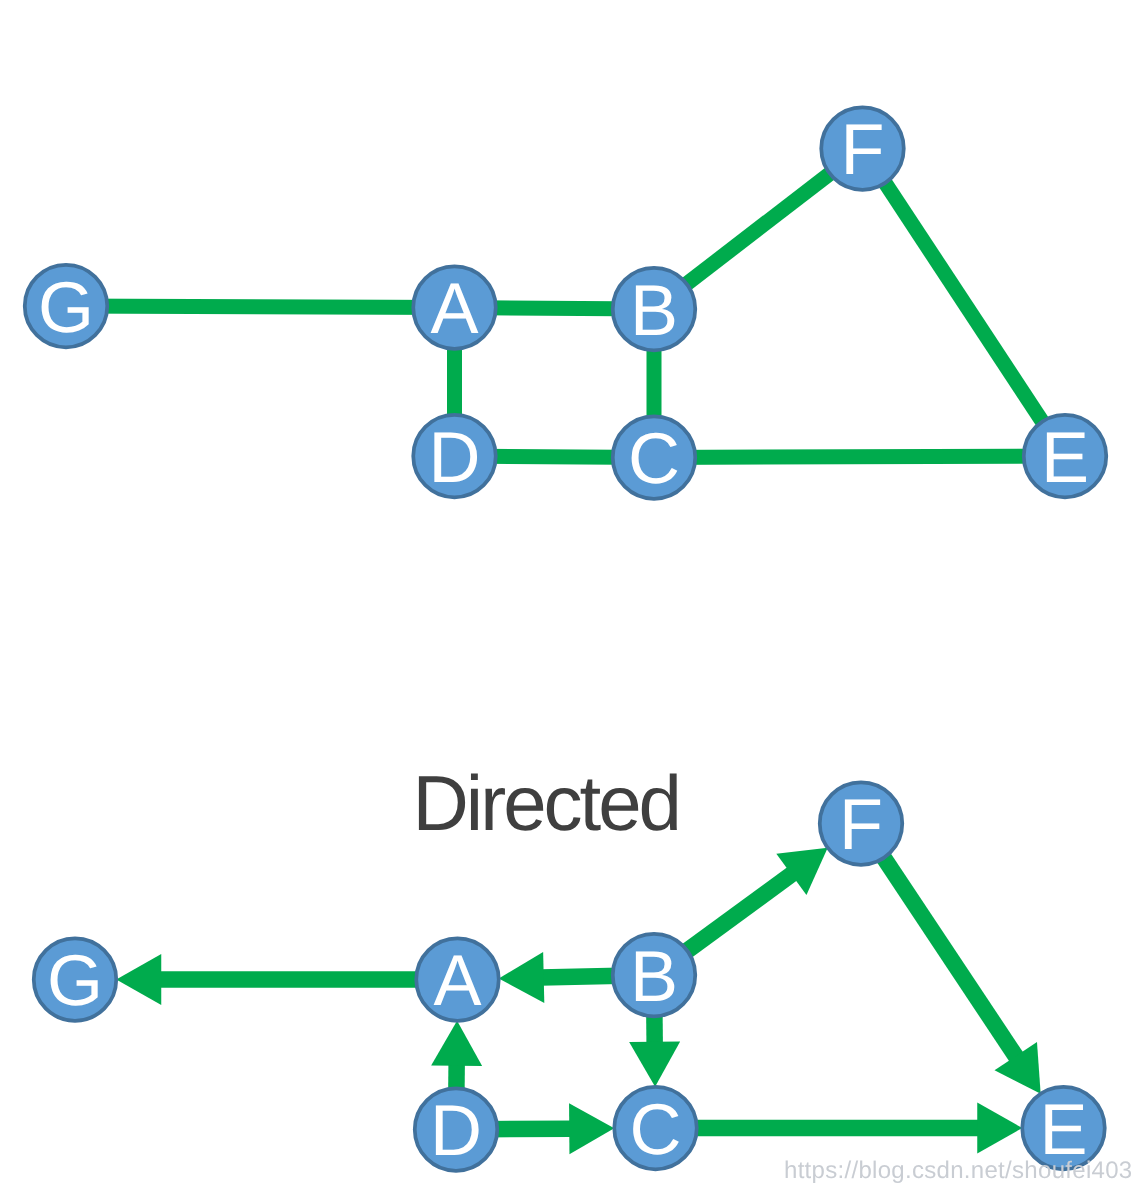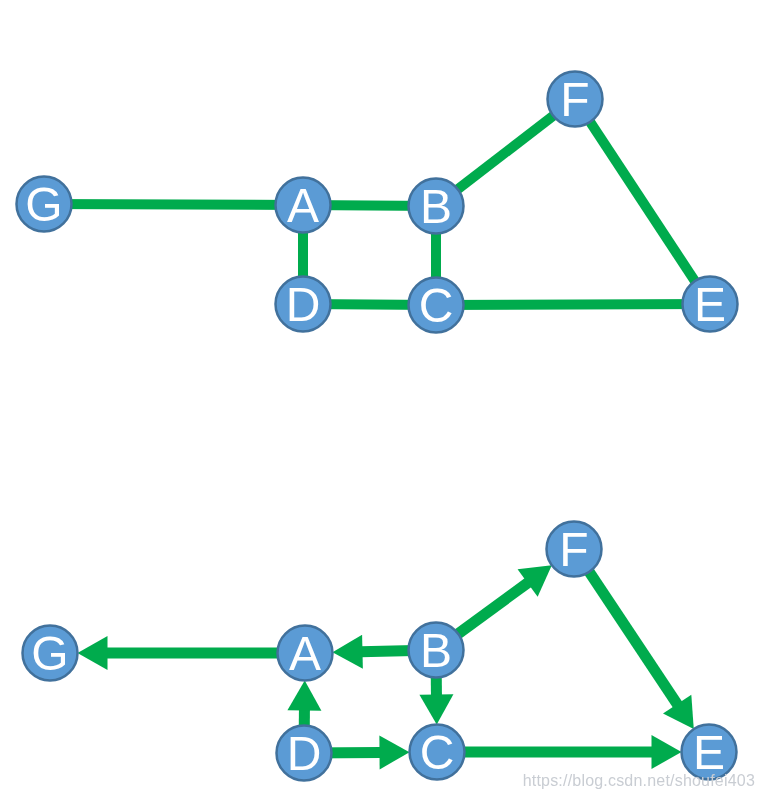--- a/index.html
+++ b/index.html
@@ -96,14 +96,15 @@
       <text x="436" y="667" text-anchor="middle" fill="#FFFFFF">B</text>
       <circle cx="574" cy="549" r="27.5" fill="#5B9BD5" stroke="#41719C" stroke-width="2.5"></circle>
       <text x="574" y="566" text-anchor="middle" fill="#FFFFFF">F</text>
       <circle cx="304" cy="753" r="27.5" fill="#5B9BD5" stroke="#41719C" stroke-width="2.5"></circle>
       <text x="304" y="770" text-anchor="middle" fill="#FFFFFF">D</text>
       <circle cx="437" cy="752" r="27.5" fill="#5B9BD5" stroke="#41719C" stroke-width="2.5"></circle>
       <text x="437" y="769" text-anchor="middle" fill="#FFFFFF">C</text>
       <circle cx="709" cy="752" r="27.5" fill="#5B9BD5" stroke="#41719C" stroke-width="2.5"></circle>
       <text x="709" y="769" text-anchor="middle" fill="#FFFFFF">E</text>
     </svg>
+  <div class="graph-title title-directed">Directed</div>
   <div class="watermark">https://blog.csdn.net/shoufei403</div>
 </div>
 
 </body></html>

